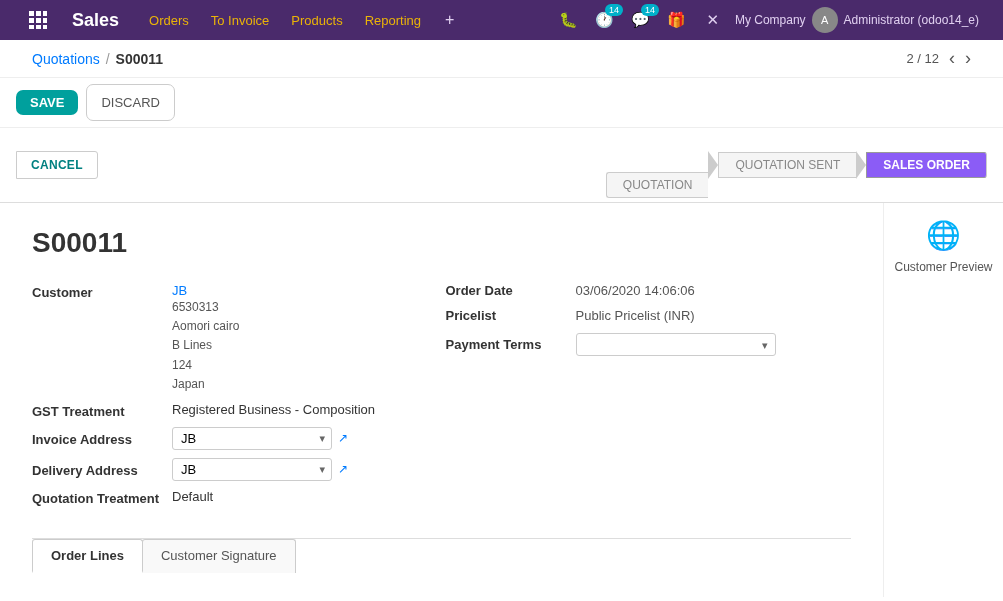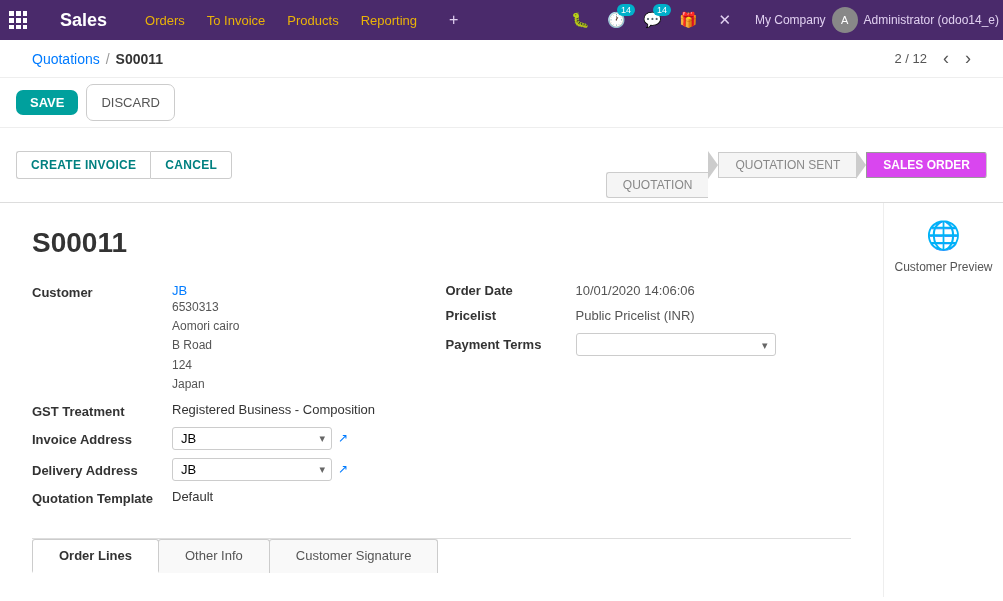--- a/index.html
+++ b/index.html
@@ -5,22 +5,22 @@
     * { box-sizing: border-box; margin: 0; padding: 0; }
     body { font-family: Arial, sans-serif; font-size: 13px; background: #fff; color: #333; }
 
     
     .top-nav {
       background: #4a2a6b;
       color: #fff;
       display: flex;
       align-items: center;
       height: 40px;
-      padding: 0 4px;
-      gap: 16px;
+      padding: 0 24px;
+      gap: 8px;
     }
     .nav-apps-icon {
       width: 28px; height: 28px;
       display: flex; align-items: center; justify-content: center;
       cursor: pointer;
     }
     .nav-brand {
       font-size: 18px; font-weight: bold; color: #fff;
       padding: 0 12px;
     }
@@ -62,21 +62,21 @@
       display: flex; align-items: center;
       padding: 8px 32px;
       font-size: 14px;
       border-bottom: 1px solid #eee;
     }
     .breadcrumb-link { color: #007bff; cursor: pointer; }
     .breadcrumb-sep { margin: 0 6px; color: #999; }
     .breadcrumb-current { color: #333; font-weight: bold; }
     .breadcrumb-spacer { flex: 1; }
     .pagination {
-      display: flex; align-items: center; gap: 16px; font-size: 13px; color: #555;
+      display: flex; align-items: center; gap: 10px; font-size: 13px; color: #555;
     }
     .pagination-arrow {
       font-size: 18px; cursor: pointer; color: #555; user-select: none;
     }
 
     
     .action-bar {
       display: flex; align-items: center;
       padding: 6px 16px;
       gap: 8px;
@@ -112,21 +112,21 @@
       margin-left: auto;
       display: flex; align-items: center;
     }
     .status-pill {
       padding: 5px 16px; font-size: 12px;
       border: 1px solid #ccc; border-right: none;
       color: #888; background: #f5f5f5; cursor: pointer;
     }
     .status-pill:first-child { border-radius: 3px 0 0 3px; margin-top: 40px; }
     .status-pill-active {
-      background: #d946ef; color: #fff; font-weight: bold;
+      background: #8b5cf6; color: #fff; font-weight: bold;
       border-color: #999;
       text-align: center;
     }
     .status-pill:last-child {
       border-right: 1px solid #ccc;
       border-radius: 0 3px 3px 0;
     }
 
     
     .main-content {
@@ -204,21 +204,21 @@
       color: #007bff; font-size: 12px; cursor: pointer;
     }
 
     
     .tabs-row {
       display: flex; gap: 0;
       border-top: 1px solid #ddd;
       margin-top: 24px;
     }
     .tab {
-      padding: 8px 26px; font-size: 13px;
+      padding: 8px 18px; font-size: 13px;
       border: 1px solid #ccc; border-bottom: none;
       cursor: pointer; background: #f9f9f9; color: #555;
       margin-right: -1px; border-radius: 3px 3px 0 0;
     }
     .tab-active {
       background: #fff; color: #333; font-weight: bold;
       border-bottom: 2px solid #fff; z-index: 1;
     }
 
     
@@ -297,21 +297,20 @@
     <span class="pagination-arrow">›</span>
   </div>
 </div>
 
 <div class="action-bar">
   <button class="btn-save">SAVE</button>
   <button class="btn-discard">DISCARD</button>
 </div>
 
 <div class="action-btns-row">
-  <button class="action-btn" style="border-radius:3px 0 0 3px;">CREATE INVOICE</button>
   <button class="action-btn" style="border-radius:0 3px 3px 0; border-right:1px solid #ccc;">CANCEL</button>
   <div class="status-pills">
     <div class="status-pill">QUOTATION</div>
     <div style="display:inline-block; width:0; height:0; border-top:14px solid transparent; border-bottom:14px solid transparent; border-left:10px solid #ccc; position:relative; z-index:2;"></div>
     <div class="status-pill">QUOTATION SENT</div>
     <div style="display:inline-block; width:0; height:0; border-top:14px solid transparent; border-bottom:14px solid transparent; border-left:10px solid #ccc; position:relative; z-index:2;"></div>
     <div class="status-pill status-pill-active">SALES ORDER</div>
   </div>
 </div>
 
@@ -322,21 +321,21 @@
 
     <div class="form-grid">
 
       <div class="form-left">
         <div class="form-row">
           <span class="form-label">Customer</span>
           <div>
             <div class="form-value-link">JB</div>
             <div class="form-address">6530313</div>
             <div class="form-address">Aomori cairo</div>
-            <div class="form-address">B Road</div>
+            <div class="form-address">B Lines</div>
             <div class="form-address">124</div>
             <div class="form-address">Japan</div>
           </div>
         </div>
 
         <div class="form-row">
           <span class="form-label">GST Treatment</span>
           <span class="form-value">Registered Business - Composition</span>
         </div>
 
@@ -358,48 +357,47 @@
             <div class="select-wrap">
               <select class="form-select">
                 <option>JB</option>
               </select>
             </div>
             <span class="ext-link-icon">↗</span>
           </div>
         </div>
 
         <div class="form-row">
-          <span class="form-label">Quotation Template</span>
+          <span class="form-label">Quotation Treatment</span>
           <span class="form-value">Default</span>
         </div>
       </div>
 
       <div class="form-right">
         <div class="right-form-row">
           <span class="right-label">Order Date</span>
-          <span class="right-value">10/01/2020 14:06:06</span>
+          <span class="right-value">03/06/2020 14:06:06</span>
         </div>
         <div class="right-form-row">
           <span class="right-label">Pricelist</span>
           <span class="right-value">Public Pricelist (INR)</span>
         </div>
         <div class="right-form-row">
           <span class="right-label">Payment Terms</span>
           <div class="right-select-wrap">
             <select class="right-select">
               <option value=""></option>
             </select>
           </div>
         </div>
       </div>
     </div>
 
     <div class="tabs-row">
       <div class="tab tab-active">Order Lines</div>
-      <div class="tab">Other Info</div>
       <div class="tab">Customer Signature</div>
     </div>
   </div>
 
   <div class="customer-preview-panel">
     <div class="preview-globe">🌐</div>
     <div class="preview-label">Customer Preview</div>
   </div>
 </div>
 

